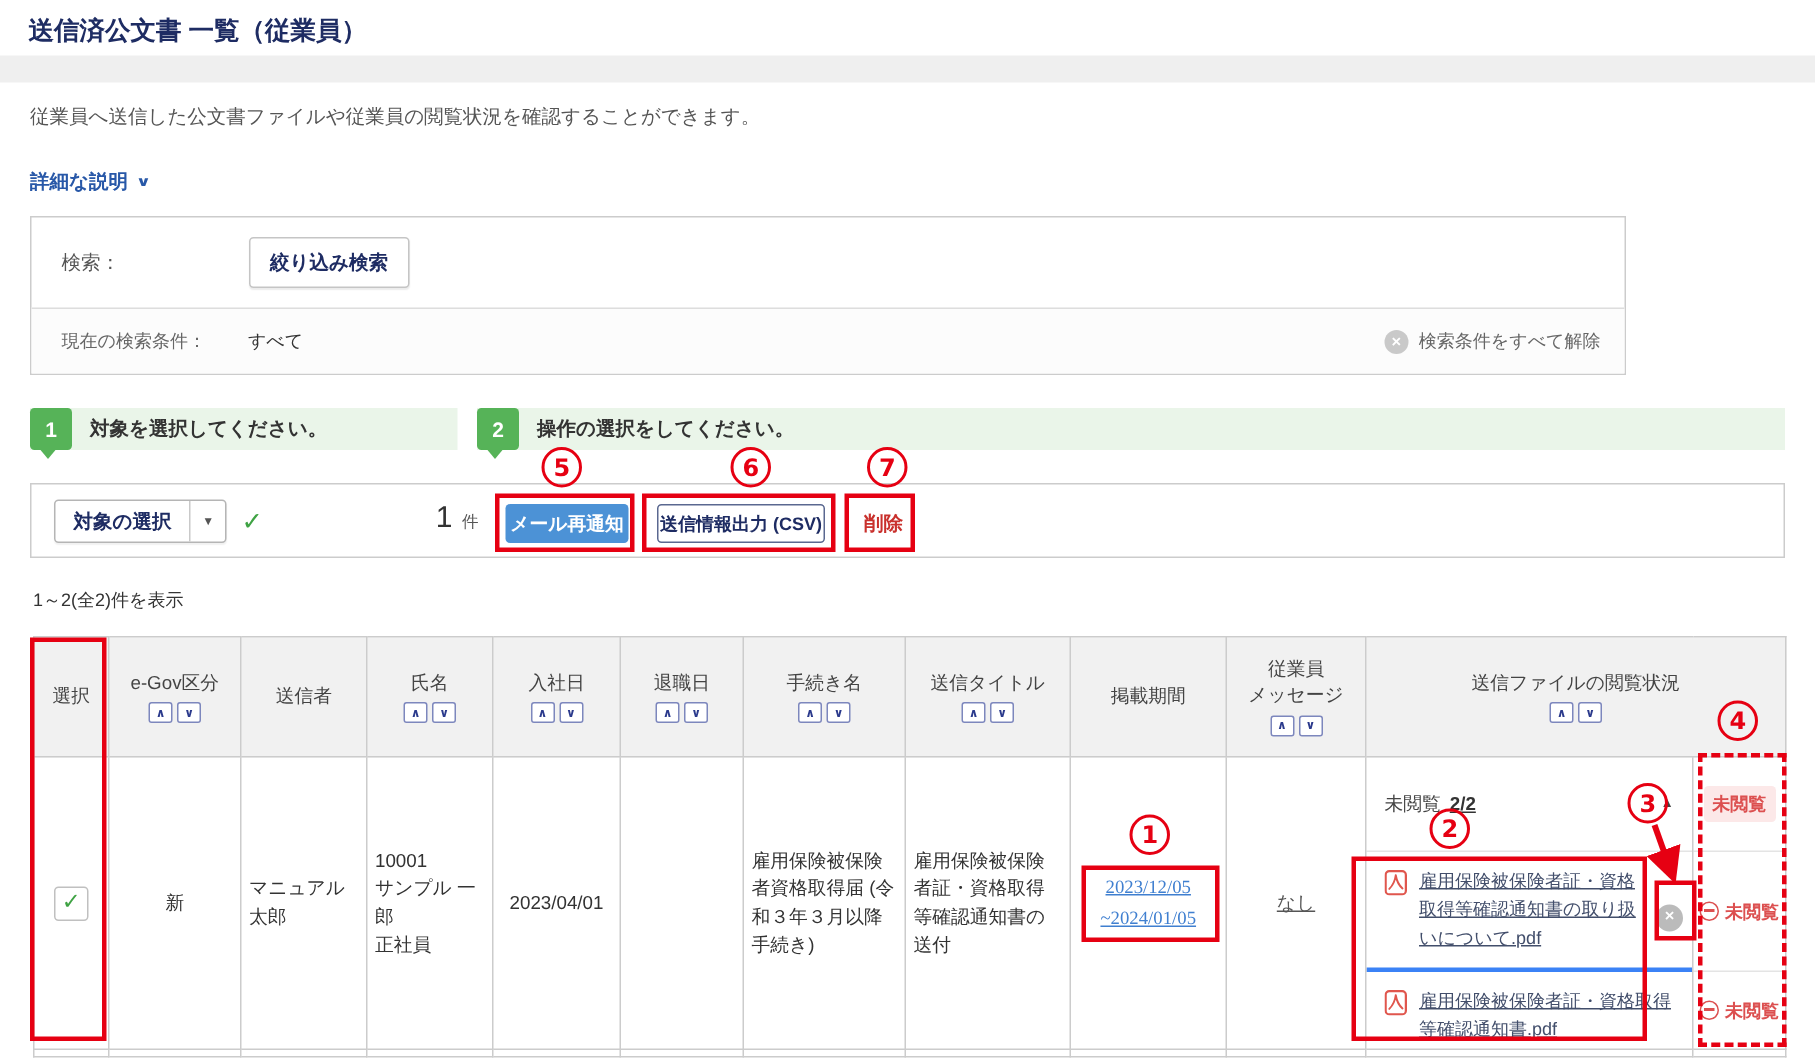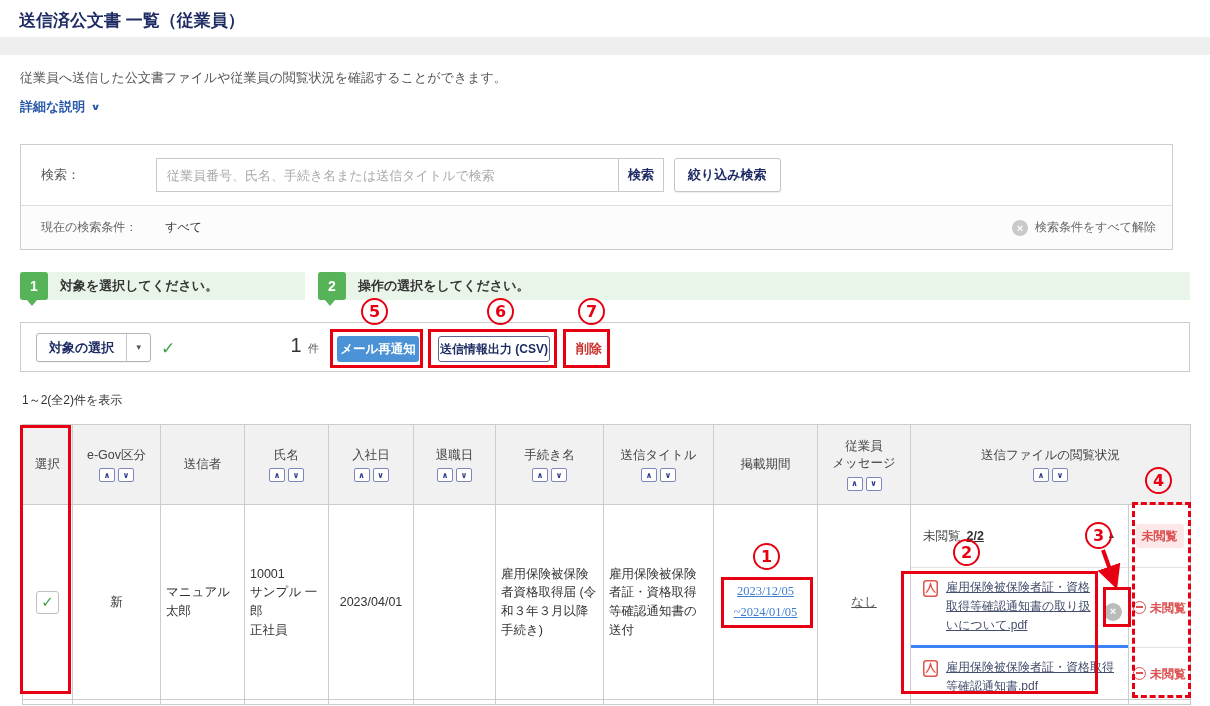--- a/index.html
+++ b/index.html
@@ -6,25 +6,25 @@
   body {
     width:1210px; height:706px; position:relative; overflow:hidden;
     background:#fff; color:#333;
     font-family:"Liberation Sans","DejaVu Sans",sans-serif;
   }
   
   .page-header { position:absolute; top:0; left:0; right:0; height:37px; background:#fff; }
   .page-title { padding:9px 0 0 19px; font-size:17px; font-weight:bold; color:#1e2c63; }
   .title-band { position:absolute; top:37px; left:0; right:0; height:18px; background:#efefef; }
   .desc { position:absolute; top:69px; left:20px; font-size:13px; color:#555; }
-  .detail-link { position:absolute; top:98px; left:20px; font-size:13px; color:#2858a8; font-weight:bold; cursor:pointer; text-decoration:none; display:flex; align-items:center; gap:7px; }
+  .detail-link { position:absolute; top:112px; left:20px; font-size:13px; color:#2858a8; font-weight:bold; cursor:pointer; text-decoration:none; display:flex; align-items:center; gap:7px; }
   .detail-link .chev { font-size:9px; transform:scaleX(1.4); }
 
   
-  .search-panel { position:absolute; top:144px; left:20px; width:1153px; height:106px; border:1px solid #ccc; background:#fff; }
+  .search-panel { position:absolute; top:144px; left:20px; width:1064px; height:106px; border:1px solid #ccc; background:#fff; }
   .search-row { height:60px; display:flex; align-items:center; padding-left:20px; }
   .search-label { font-size:13px; color:#555; width:115px; }
   .input-group { display:flex; }
   .input-group input { width:462px; height:34px; border:1px solid #c9c9c9; border-right:none; padding:0 10px; font-size:13px; color:#333; outline:none; }
   .input-group input::placeholder { color:#a9a9a9; }
   .btn-search { height:34px; width:46px; border:1px solid #c9c9c9; background:#fff; color:#1e2c63; font-weight:bold; font-size:13px; cursor:pointer; }
   .btn-filter { height:34px; margin-left:10px; padding:0 13px; border:1px solid #c5c5c5; border-radius:3px; background:#fff; color:#1e2c63; font-weight:bold; font-size:13px; cursor:pointer; box-shadow:0 1px 1px rgba(0,0,0,.08); }
   .cond-row { height:44px; border-top:1px solid #ddd; display:flex; align-items:center; padding:0 16px 0 20px; background:#fcfcfc; font-size:12px; }
   .cond-label { color:#666; margin-right:28px; }
   .cond-value { color:#333; }
@@ -105,24 +105,20 @@
 <div class="title-band"></div>
 <div class="desc">従業員へ送信した公文書ファイルや従業員の閲覧状況を確認することができます。</div>
 <a class="detail-link">
   <span>詳細な説明</span>
   <span class="chev">∨</span>
 </a>
 
 <div class="search-panel">
   <div class="search-row">
     <span class="search-label">検索：</span>
-    <div class="input-group">
-      <input placeholder="従業員番号、氏名、手続き名または送信タイトルで検索" style="">
-      <button class="btn-search">検索</button>
-    </div>
     <button class="btn-filter">絞り込み検索</button>
   </div>
   <div class="cond-row">
     <span class="cond-label">現在の検索条件：</span>
     <span class="cond-value">すべて</span>
     <a class="clear-link">
       <span class="clear-icon">×</span>
       <span>検索条件をすべて解除</span>
     </a>
   </div>

